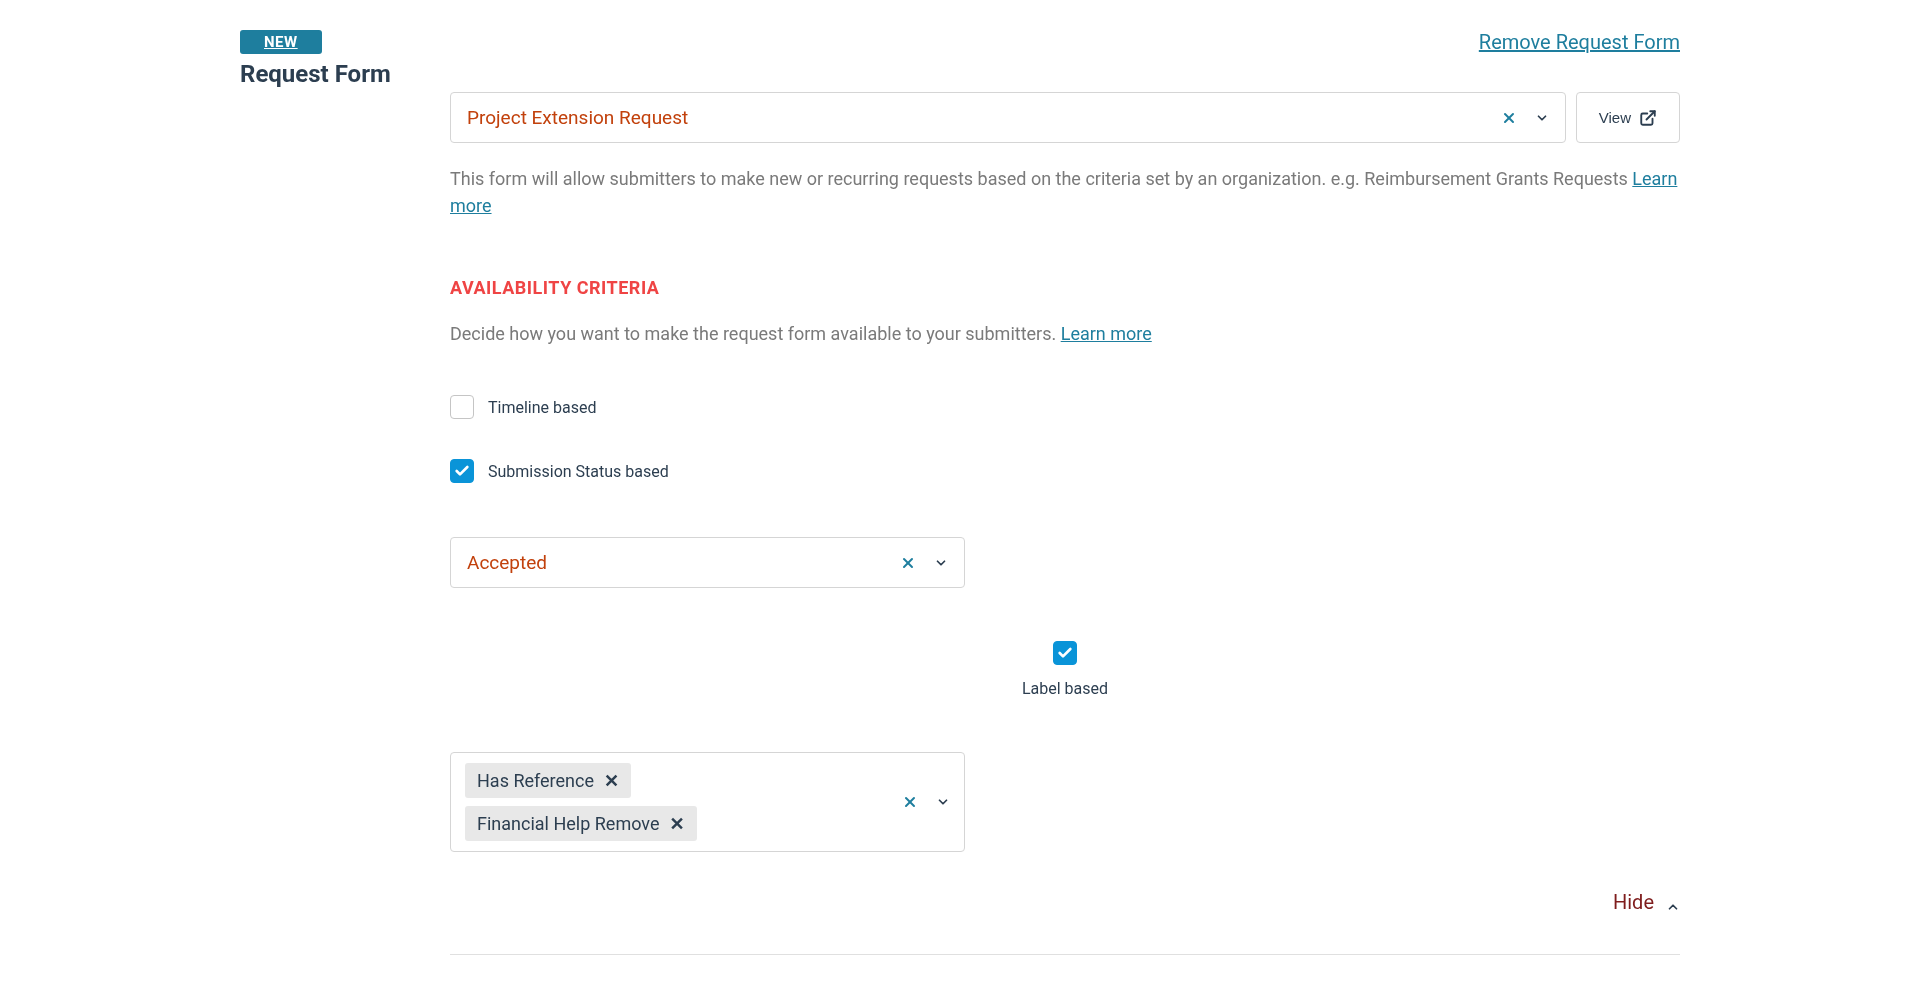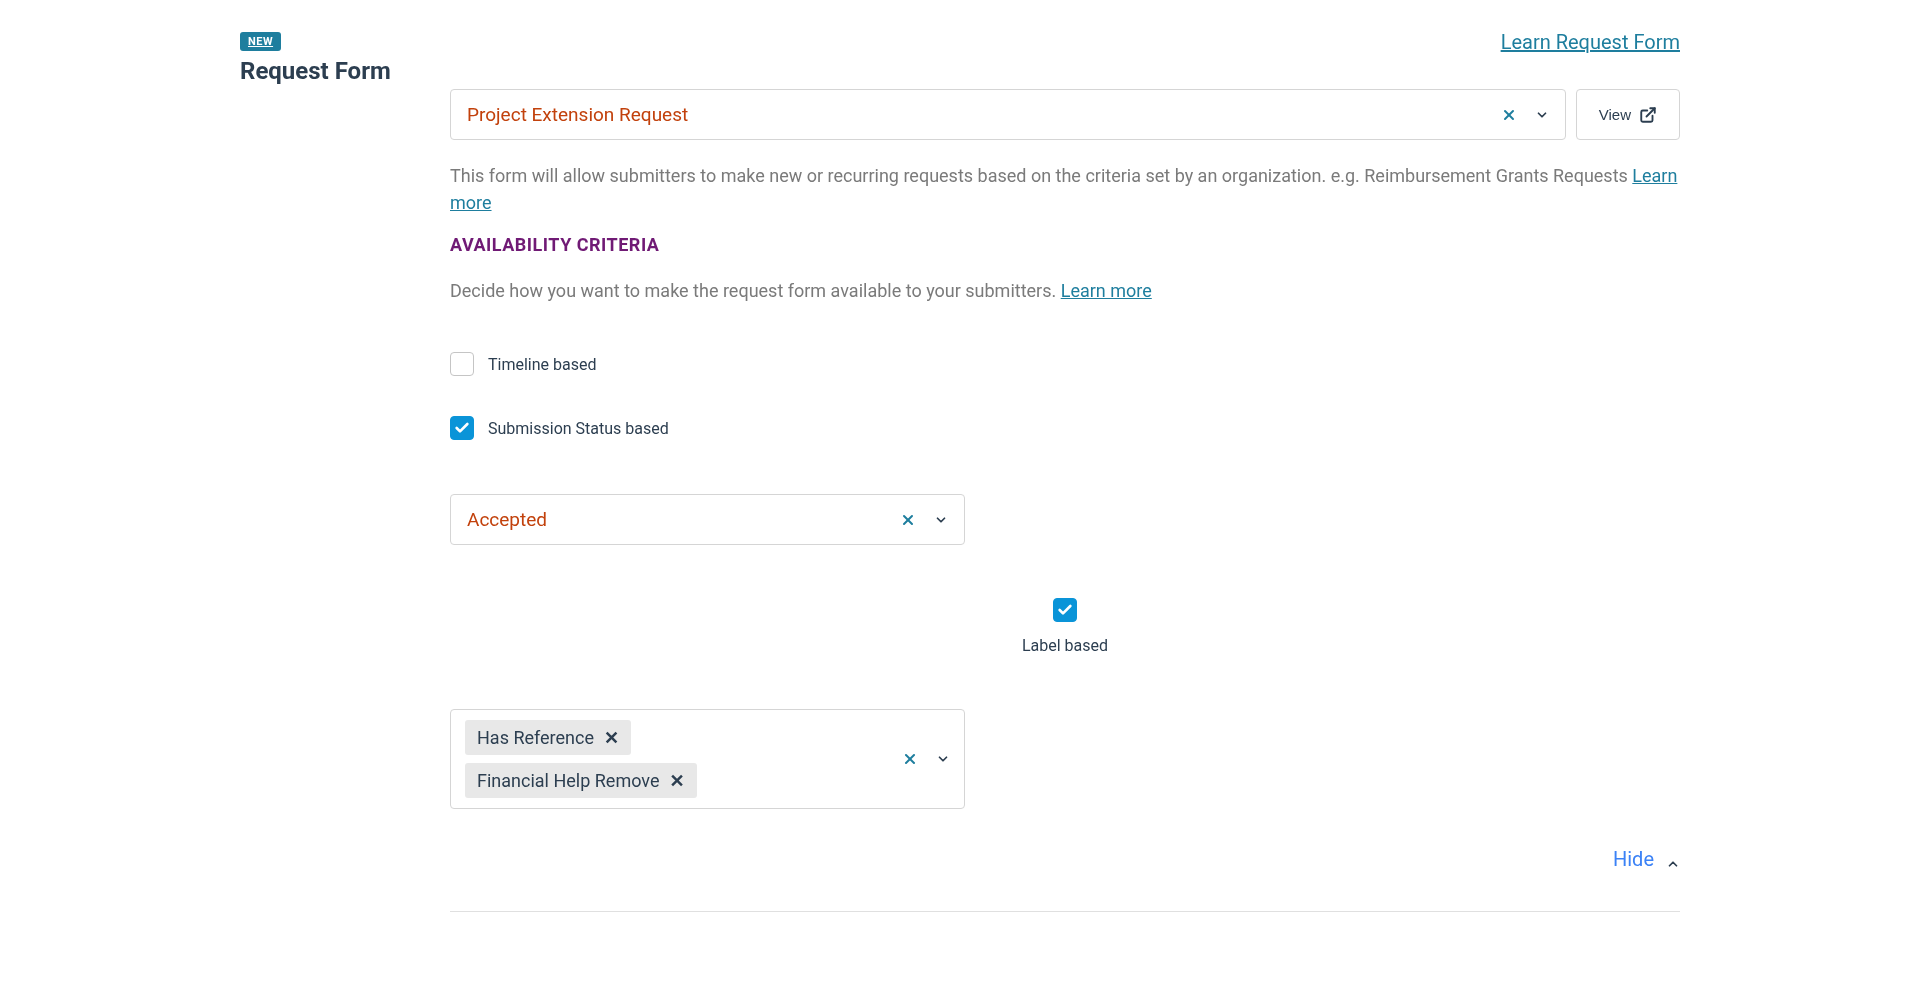--- a/index.html
+++ b/index.html
@@ -28,23 +28,23 @@
     
     .left-column {
       width: 210px;
       flex-shrink: 0;
     }
     
     .badge-new {
       display: inline-block;
       background: #1e7e9e;
       color: #ffffff;
-      font-size: 11px;
+      font-size: 15px;
       font-weight: 700;
-      padding: 3px 8px;
+      padding: 3px 24px;
       border-radius: 3px;
       letter-spacing: 0.5px;
       margin-bottom: 6px;
       text-decoration: underline;
     }
     
     .section-title {
       font-size: 24px;
       font-weight: 700;
       color: #2c3e50;
@@ -138,22 +138,23 @@
     
     .learn-more-link {
       color: #1e7e9e;
       text-decoration: underline;
       cursor: pointer;
     }
     
     .subsection-title {
       font-size: 18px;
       font-weight: 700;
-      color: #701a75;
+      color: #ef4444;
       letter-spacing: 0.5px;
+      margin-top: 40px;
     }
     
     .checkbox-row {
       display: flex;
       align-items: center;
       gap: 14px;
       margin-top: 22px;
     }
     
     .checkbox {
@@ -231,21 +232,21 @@
       color: #2c3e50;
     }
     
     .hide-row {
       display: flex;
       justify-content: flex-end;
       align-items: flex-end;
       gap: 12px;
       margin-top: 20px;
       font-size: 20px;
-      color: #3b82f6;
+      color: #7f1d1d;
       cursor: pointer;
     }
     
     .icon-chevron-up {
       width: 14px;
       height: 14px;
       color: #2c3e50;
     }
     
     .divider {
@@ -260,21 +261,21 @@
   </style>
 </head>
 <body>
 
 <div class="container">
   <div class="header-row">
     <div class="left-column">
       <span class="badge-new">NEW</span>
       <h2 class="section-title">Request Form</h2>
     </div>
-    <a class="remove-link">Learn Request Form</a>
+    <a class="remove-link">Remove Request Form</a>
   </div>
 
   <div class="main-content">
     <div class="form-select-row">
       <div class="dropdown-container">
         <span class="dropdown-value">Project Extension Request</span>
         <div class="dropdown-icons">
           <svg class="icon-x" viewBox="0 0 24 24" fill="none" stroke="currentColor" stroke-width="3" stroke-linecap="round">
             <line x1="18" y1="6" x2="6" y2="18"></line>
             <line x1="6" y1="6" x2="18" y2="18"></line>

